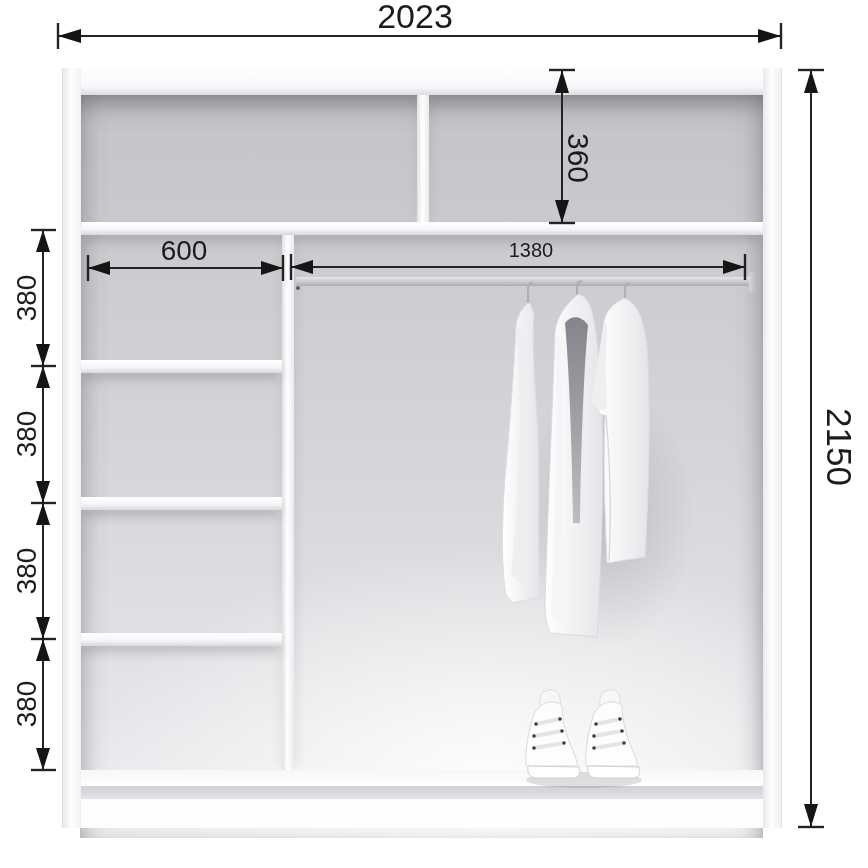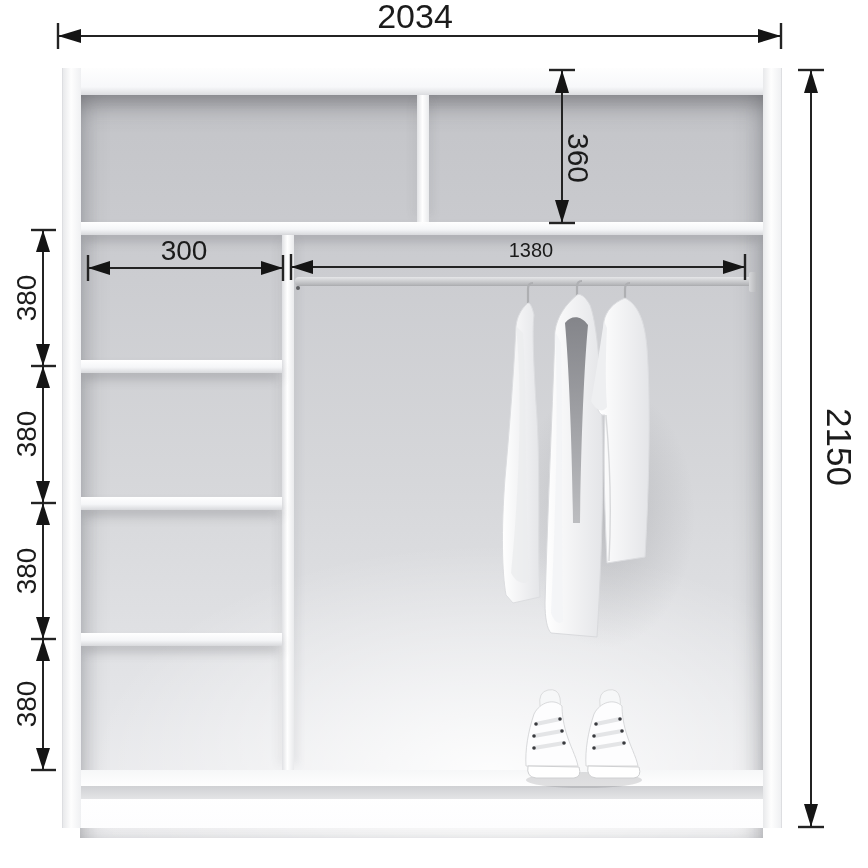--- a/index.html
+++ b/index.html
@@ -213,22 +213,22 @@
       <path d="M43,366 L36,344 L50,344 Z" stroke="none"></path>
       <path d="M43,366 L36,388 L50,388 Z" stroke="none"></path>
       <path d="M43,503 L36,481 L50,481 Z" stroke="none"></path>
       <path d="M43,503 L36,525 L50,525 Z" stroke="none"></path>
       <path d="M43,639 L36,617 L50,617 Z" stroke="none"></path>
       <path d="M43,639 L36,661 L50,661 Z" stroke="none"></path>
       <path d="M43,770 L36,748 L50,748 Z" stroke="none"></path>
     </g>
   </svg>
 
-  <div class="lbl overlay" style="left:415px;top:16px;font-size:34px">2034</div>
+  <div class="lbl overlay" style="left:415px;top:16px;font-size:34px">2023</div>
   <div class="lbl cw overlay" style="left:839px;top:447px;font-size:35px">2150</div>
   <div class="lbl cw overlay" style="left:578px;top:158px;font-size:30px">360</div>
-  <div class="lbl overlay" style="left:184px;top:251px;font-size:28px">300</div>
+  <div class="lbl overlay" style="left:184px;top:251px;font-size:28px">600</div>
   <div class="lbl overlay" style="left:531px;top:250px;font-size:20px">1380</div>
   <div class="lbl ccw overlay" style="left:27px;top:298px;font-size:28px">380</div>
   <div class="lbl ccw overlay" style="left:27px;top:434px;font-size:28px">380</div>
   <div class="lbl ccw overlay" style="left:27px;top:571px;font-size:28px">380</div>
   <div class="lbl ccw overlay" style="left:27px;top:704px;font-size:28px">380</div>
 </div>
 
 </body></html>

